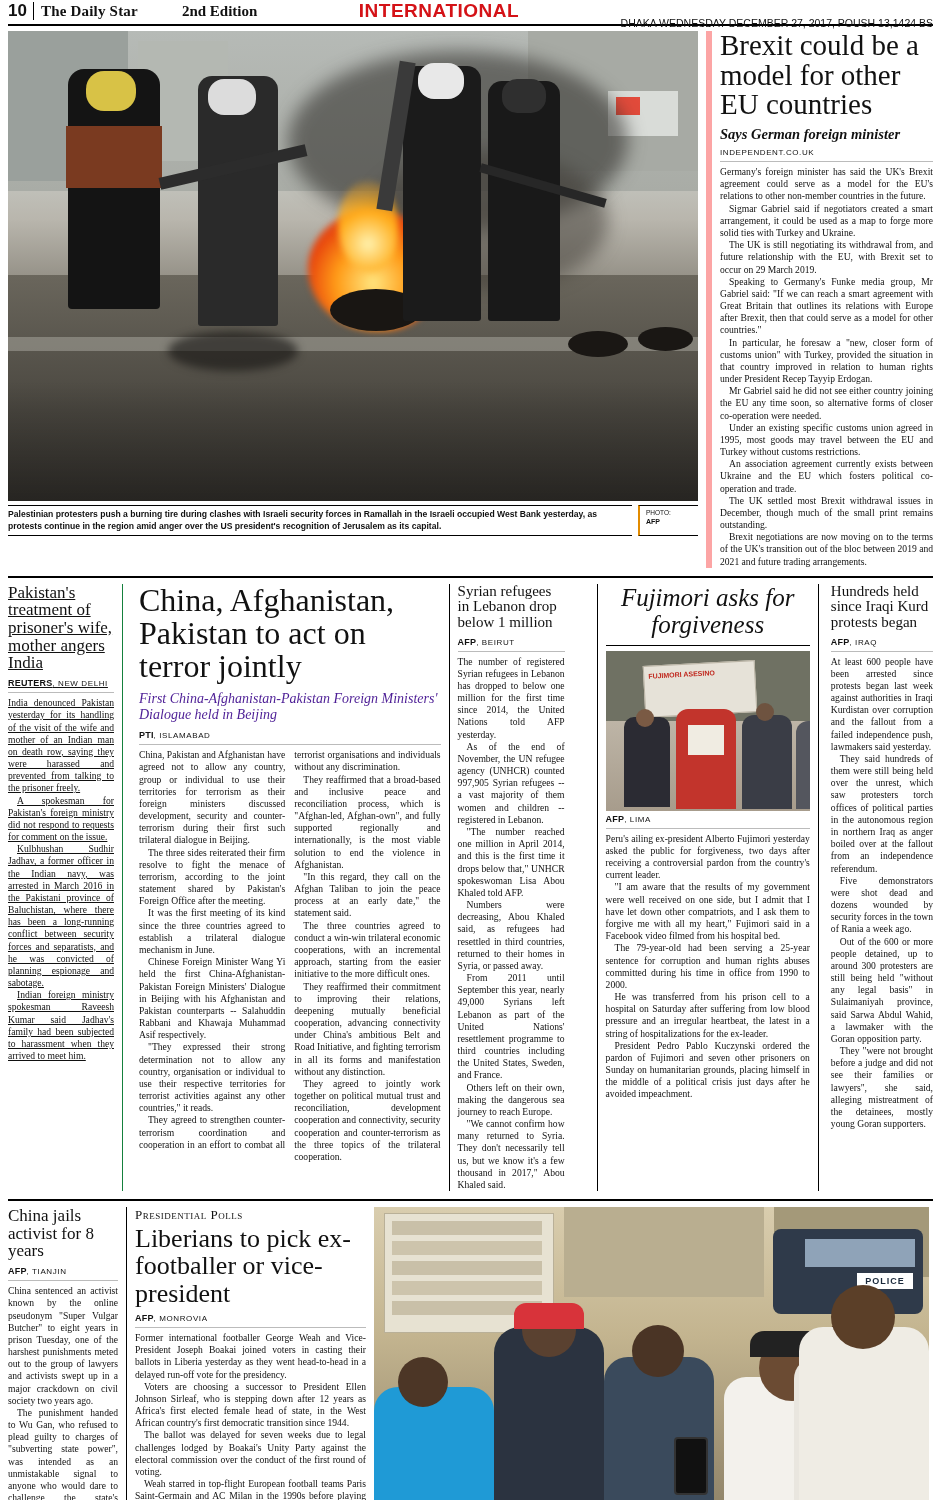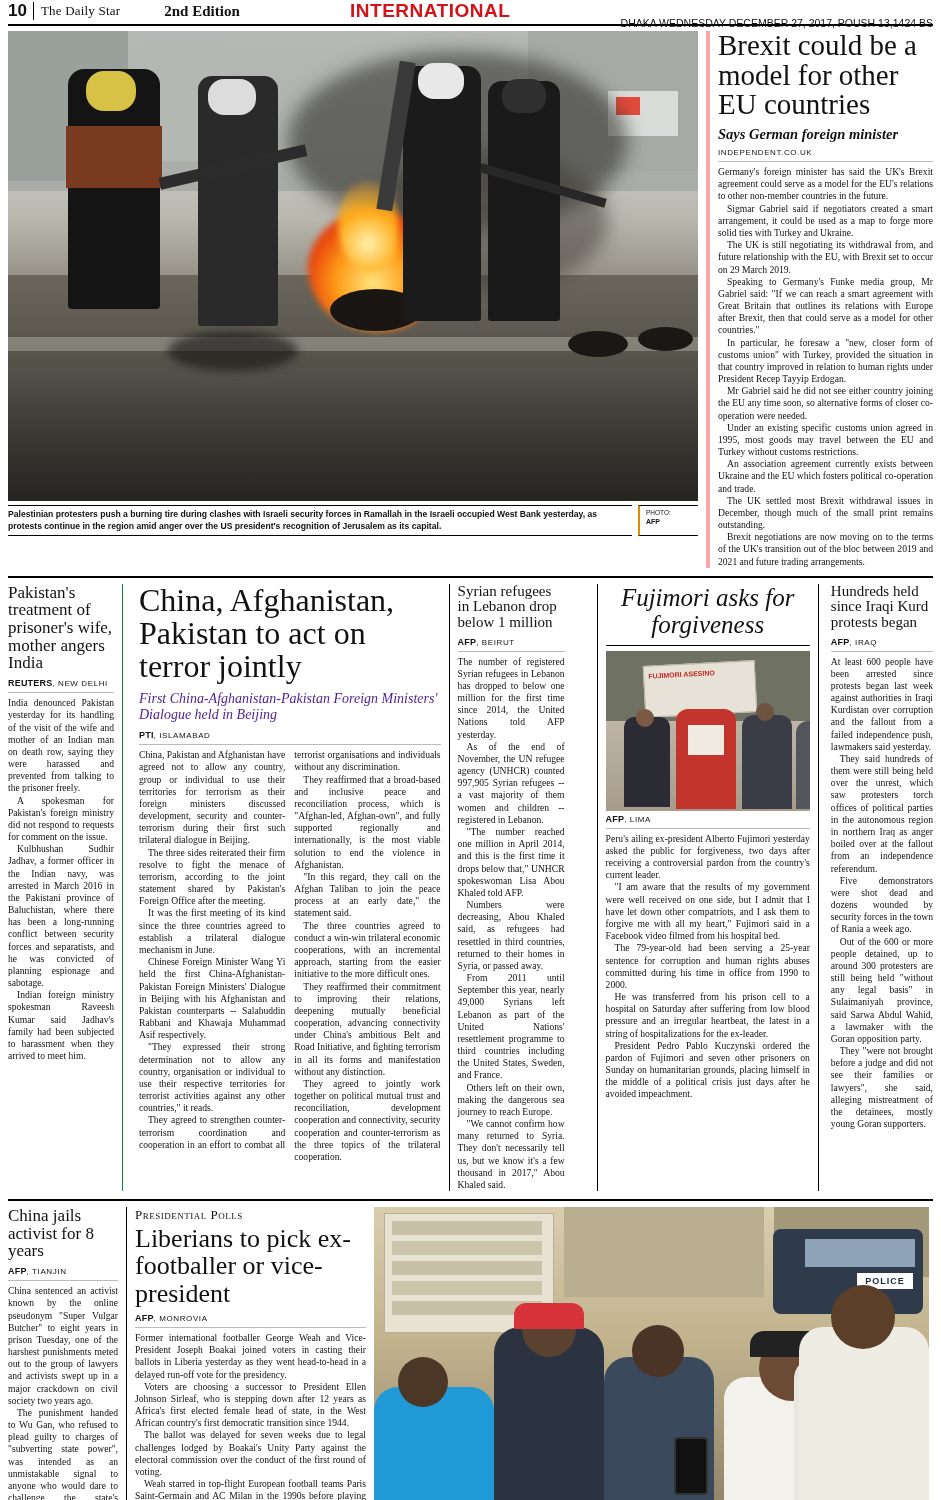--- a/index.html
+++ b/index.html
@@ -12,21 +12,21 @@
   }
   .page { width:941px; position:relative; padding:0 8px 8px 8px; }
 
   
   .masthead {
     display:flex; align-items:center; height:26px;
     border-bottom:2px solid #000; padding-bottom:2px;
   }
   .m-page { font-family:"Liberation Sans", sans-serif; font-weight:bold; font-size:17px; padding-right:6px; }
   .m-sep { width:1px; height:18px; background:#000; margin-right:7px; }
-  .m-logo { font-family:"Liberation Serif", serif; font-weight:normal; font-size:13px; font-style:normal; letter-spacing:.2px; }
+  .m-logo { font-family:"Liberation Serif", serif; font-weight:bold; font-size:15px; font-style:normal; letter-spacing:.2px; }
   .m-edition { font-family:"Liberation Serif", serif; font-size:15px; margin-left:44px; font-weight:bold;}
   .m-intl {
     flex:1; text-align:center; color:#d41217; font-family:"Liberation Sans", sans-serif;
     font-weight:bold; font-size:19px; letter-spacing:.5px;
   }
   .m-date { font-family:"Liberation Sans", sans-serif; font-size:10.5px; text-align:right;margin-top:24px; }
 
   
   .hl { font-family:"Liberation Serif", serif; font-weight:normal; line-height:1.04; margin:0 0 6px 0; }
   .kicker { font-family:"Liberation Serif", serif; font-style:italic; font-size:13px; line-height:1.2; margin:0 0 5px 0; }
@@ -42,28 +42,28 @@
   .top-photo { width:690px; }
   .photo-frame { width:100%; height:470px; overflow:hidden; position:relative; background:#2b2b2b; }
   .caption-wrap { display:flex; margin-top:4px; gap:6px; }
   .caption {
     flex:1; font-family:"Liberation Sans", sans-serif; font-weight:bold; font-size:8.6px;
     line-height:1.35; border-top:1px solid #000; border-bottom:1px solid #000; padding:3px 0;
   }
   .photo-credit { width:60px; font-family:"Liberation Sans", sans-serif; font-size:6.5px; line-height:1.3;
     border-top:1px solid #000; border-bottom:1px solid #000; padding:3px 0 3px 6px; border-left:2px solid #e28b00; }
   .photo-credit b{font-size:7px;}
-  .top-right { width:227px; border-left:4px solid #fca5a5; padding-left:8px; }
+  .top-right { width:227px; border-left:6px solid #fca5a5; padding-left:8px; }
   .top-right .hl { font-size:29px; line-height:1.02; }
   .top-right .kicker { font-size:14.5px; font-weight:bold; }
 
   
   .mid { display:flex; gap:8px; margin-top:8px; border-top:2px solid #000; padding-top:6px; }
   .col { }
-  .c1 { width:110px; }
+  .c1 { width:110px;text-decoration:underline; }
   .c2 { width:330px; border-left:1px solid #15803d; padding-left:16px; }
   .c3 { width:120px; border-left:1px solid #000; padding-left:8px; }
   .c4 { width:230px; border-left:1px solid #000; border-right:1px solid #000; padding:0 8px;margin-left:24px; }
   .c5 { width:110px; padding-left:4px; }
   .c1 .hl { font-size:17px; }
   .c2 .hl { font-size:32px; line-height:1.03; }
   .c2 .kicker { font-size:14px; color:#4c1d95; margin:8px 0 6px 0; }
   .c3 .hl { font-size:15px; }
   .c4 .hl { font-size:25px; font-style:italic; text-align:center; line-height:1.1; }
   .c5 .hl { font-size:15px; }

